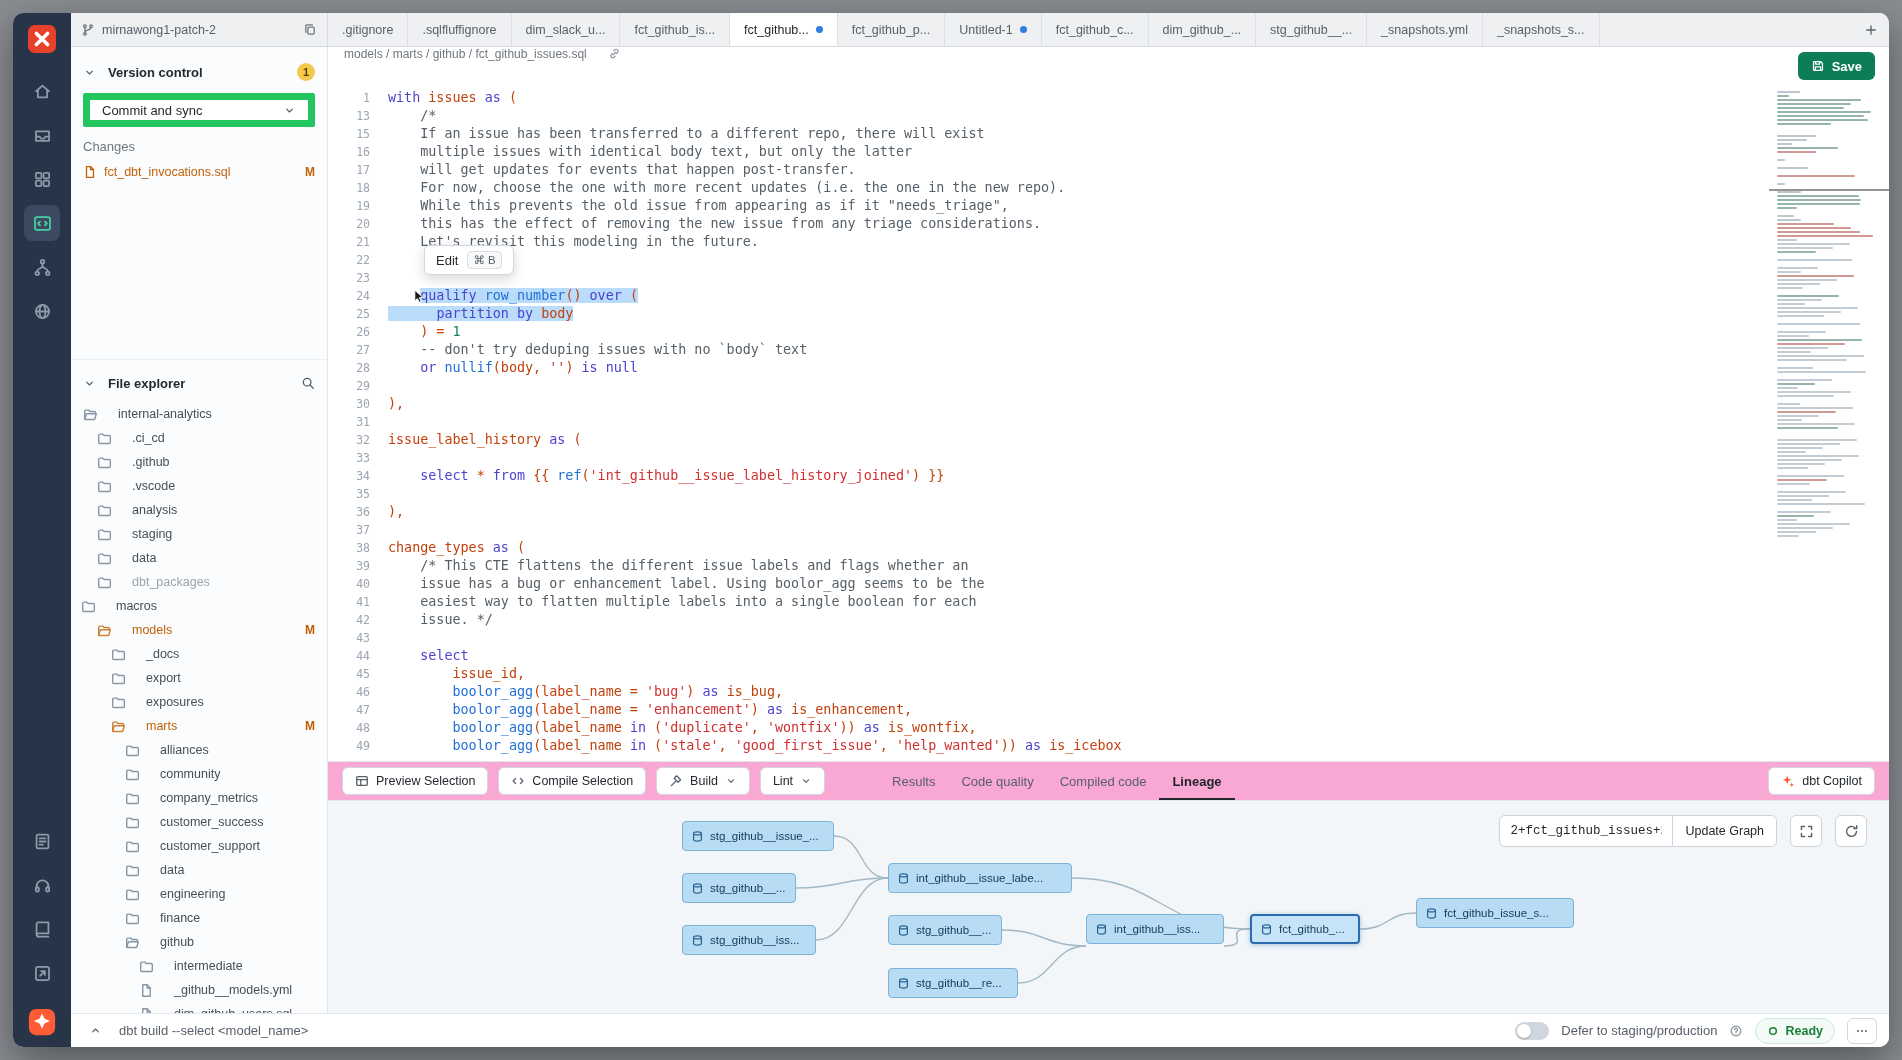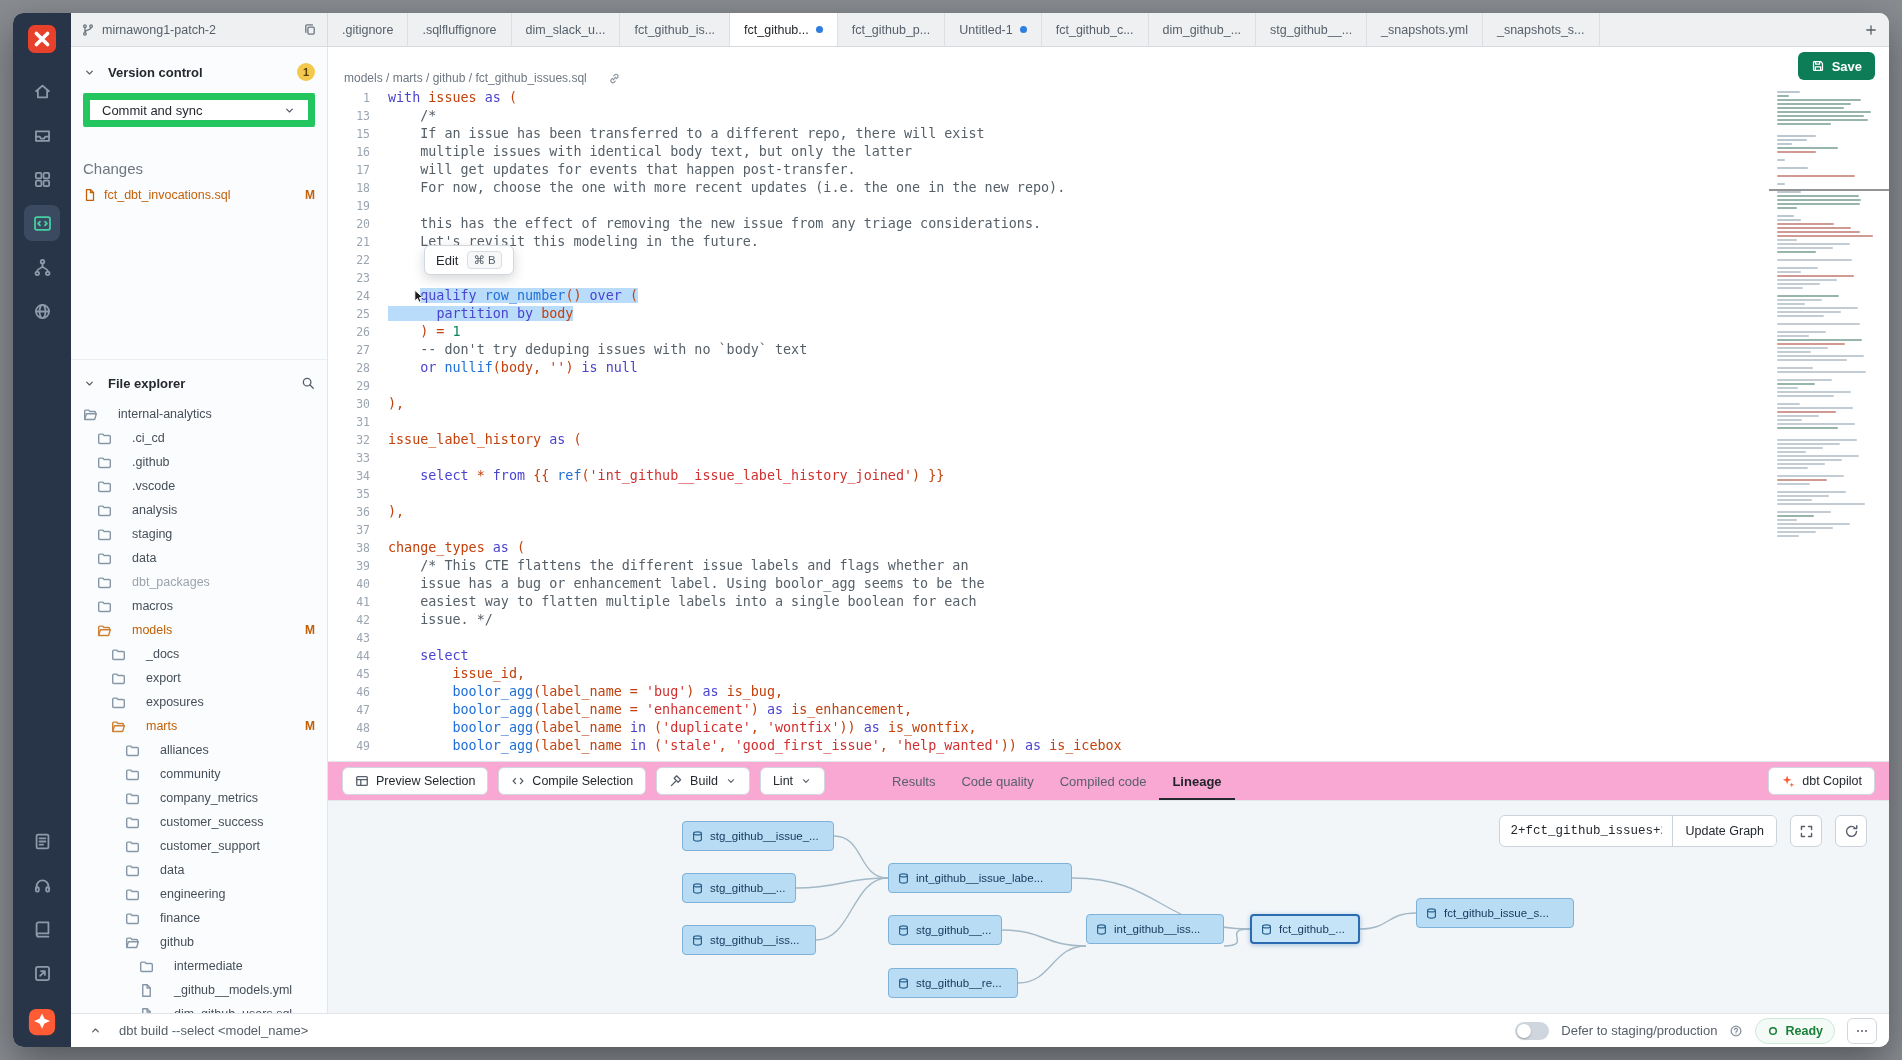--- a/index.html
+++ b/index.html
@@ -36,37 +36,37 @@
   .mid{flex:1;display:flex;min-height:0}
 
   
   .sidebar{width:257px;flex-shrink:0;background:#fbfcfd;border-right:1px solid #e2e5e9;display:flex;flex-direction:column;overflow:hidden;font-size:12.5px}
   .vc{height:312px;flex-shrink:0;padding-top:12px}
   .sec-head{display:flex;align-items:center;gap:12px;padding:0 12px;height:26px;font-size:13px;font-weight:700;color:#24292f;cursor:pointer}
   .sec-head .icon{width:13px;height:13px;color:#57606a}
   .badge{margin-left:auto;width:18px;height:18px;border-radius:50%;background:#f4c84d;color:#574200;font-size:11px;font-weight:700;display:flex;align-items:center;justify-content:center}
   .commit-select{margin:8px 12px 0;height:34px;border:7px solid #22c55e;border-radius:2px;background:#fff;display:flex;align-items:center;padding:0 12px;font-size:13px;color:#24292f;cursor:pointer}
   .commit-select .icon{margin-left:auto;width:13px;height:13px;color:#57606a}
-  .changes-label{margin:33px 12px 6px;font-size:15px;color:#6e7781}
+  .changes-label{margin:12px 12px 6px;font-size:13px;color:#6e7781}
   .change-row{display:flex;align-items:center;gap:7px;padding:0 12px;height:24px;color:#c2610a;cursor:pointer}
   .change-row .icon{width:14px;height:14px}
   .change-row .m{margin-left:auto;font-weight:700;font-size:12px}
   .fe{flex:1;display:flex;flex-direction:column;min-height:0;border-top:1px solid #eceff1;padding-top:10px}
   .search-ic{margin-left:auto;cursor:pointer}
   .tree{flex:1;overflow:hidden;padding-top:6px}
   .trow{display:flex;align-items:center;gap:20px;height:24px;padding-right:12px;color:#454f59;cursor:pointer;white-space:nowrap}
   .trow .icon{width:15px;height:15px;color:#8796a7}
   .trow.mod{color:#bf6006}
   .trow.mod .icon{color:#cf8136}
   .trow.muted{color:#9aa4ae}
   .trow .m{margin-left:auto;font-weight:700;font-size:12px;color:#bf6006}
 
   
   .editor-col{flex:1;display:flex;flex-direction:column;min-width:0;background:#fff}
-  .crumb-row{height:38px;display:flex;align-items:flex-end;gap:21px;padding:0 16px;position:relative;flex-shrink:0}
+  .crumb-row{height:38px;display:flex;align-items:flex-start;gap:21px;padding:0 16px;position:relative;flex-shrink:0}
   .crumb{font-size:12px;color:#6e7781;cursor:pointer}
   .crumb-row .link-ic{width:13px;height:13px;color:#8b949e}
   .save{position:absolute;right:14px;top:5px;height:28px;display:flex;align-items:center;gap:7px;background:#0c7d56;color:#fff;border:none;border-radius:6px;padding:0 13px;font-size:13px;font-weight:600;cursor:pointer;font-family:inherit}
   .save .icon{width:14px;height:14px}
 
   .editor{height:676px;position:relative;overflow:hidden;flex-shrink:0;padding-top:4px;font-family:"DejaVu Sans Mono","Liberation Mono",monospace;cursor:text}
   .code-line{height:18px;line-height:18px;white-space:pre;display:flex}
   .ln{width:42px;text-align:right;color:#9aa5b1;font-size:11.5px;flex-shrink:0}
   .lc{margin-left:18px;font-size:13.4px}
   .tk-p{color:#c2410c}
@@ -405,21 +405,21 @@
                 <span>data</span>
               </div>
               <div class="trow muted" style="padding-left:26px">
                 <span class="icon">
                   <svg viewBox="0 0 16 16" fill="none" stroke="currentColor" stroke-width="1.5" stroke-linecap="round" stroke-linejoin="round">
                     <path d="M1.8 12.2V4.5a1.2 1.2 0 0 1 1.2-1.2h3l1.5 1.5h5.5a1.2 1.2 0 0 1 1.2 1.2v6.2a1.2 1.2 0 0 1-1.2 1.2H3a1.2 1.2 0 0 1-1.2-1.2z"></path>
                   </svg>
                 </span>
                 <span>dbt_packages</span>
               </div>
-              <div class="trow" style="padding-left:26px">
+              <div class="trow" style="padding-left:10px">
                 <span class="icon">
                   <svg viewBox="0 0 16 16" fill="none" stroke="currentColor" stroke-width="1.5" stroke-linecap="round" stroke-linejoin="round">
                     <path d="M1.8 12.2V4.5a1.2 1.2 0 0 1 1.2-1.2h3l1.5 1.5h5.5a1.2 1.2 0 0 1 1.2 1.2v6.2a1.2 1.2 0 0 1-1.2 1.2H3a1.2 1.2 0 0 1-1.2-1.2z"></path>
                   </svg>
                 </span>
                 <span>macros</span>
               </div>
               <div class="trow mod" style="padding-left:26px">
                 <span class="icon">
                   <svg viewBox="0 0 16 16" fill="none" stroke="currentColor" stroke-width="1.5" stroke-linecap="round" stroke-linejoin="round">
@@ -590,21 +590,21 @@
         </div>
 
         <div class="editor">
           <div id="codelines">
               <div class="code-line"><span class="ln">1</span><span class="lc"><span class="tk-k">with </span><span class="tk-p">issues </span><span class="tk-k">as </span><span class="tk-p">(</span></span></div>
               <div class="code-line"><span class="ln">13</span><span class="lc"><span class="tk-c">    /*</span></span></div>
               <div class="code-line"><span class="ln">15</span><span class="lc"><span class="tk-c">    If an issue has been transferred to a different repo, there will exist</span></span></div>
               <div class="code-line"><span class="ln">16</span><span class="lc"><span class="tk-c">    multiple issues with identical body text, but only the latter</span></span></div>
               <div class="code-line"><span class="ln">17</span><span class="lc"><span class="tk-c">    will get updates for events that happen post-transfer.</span></span></div>
               <div class="code-line"><span class="ln">18</span><span class="lc"><span class="tk-c">    For now, choose the one with more recent updates (i.e. the one in the new repo).</span></span></div>
-              <div class="code-line"><span class="ln">19</span></div>
+              <div class="code-line"><span class="ln">19</span><span class="lc"><span class="tk-c">    While this prevents the old issue from appearing as if it "needs_triage",</span></span></div>
               <div class="code-line"><span class="ln">20</span><span class="lc"><span class="tk-c">    this has the effect of removing the new issue from any triage considerations.</span></span></div>
               <div class="code-line"><span class="ln">21</span><span class="lc"><span class="tk-c">    Let's revisit this modeling in the future.</span></span></div>
               <div class="code-line"><span class="ln">22</span><span class="lc"></span></div>
               <div class="code-line"><span class="ln">23</span><span class="lc"></span></div>
               <div class="code-line"><span class="ln">24</span><span class="lc"><span class="tk-p">    </span><span class="tk-k sel">qualify </span><span class="tk-f sel">row_number</span><span class="tk-p sel">() </span><span class="tk-k sel">over </span><span class="tk-p sel">(</span></span></div>
               <div class="code-line"><span class="ln">25</span><span class="lc"><span class="tk-p sel">      </span><span class="tk-k sel">partition by </span><span class="tk-p sel">body</span></span></div>
               <div class="code-line"><span class="ln">26</span><span class="lc"><span class="tk-p">    ) = </span><span class="tk-n">1</span></span></div>
               <div class="code-line"><span class="ln">27</span><span class="lc"><span class="tk-c">    -- don't try deduping issues with no `body` text</span></span></div>
               <div class="code-line"><span class="ln">28</span><span class="lc"><span class="tk-p">    </span><span class="tk-k">or </span><span class="tk-f">nullif</span><span class="tk-p">(body, </span><span class="tk-s">''</span><span class="tk-p">) </span><span class="tk-k">is null</span></span></div>
               <div class="code-line"><span class="ln">29</span><span class="lc"></span></div>

